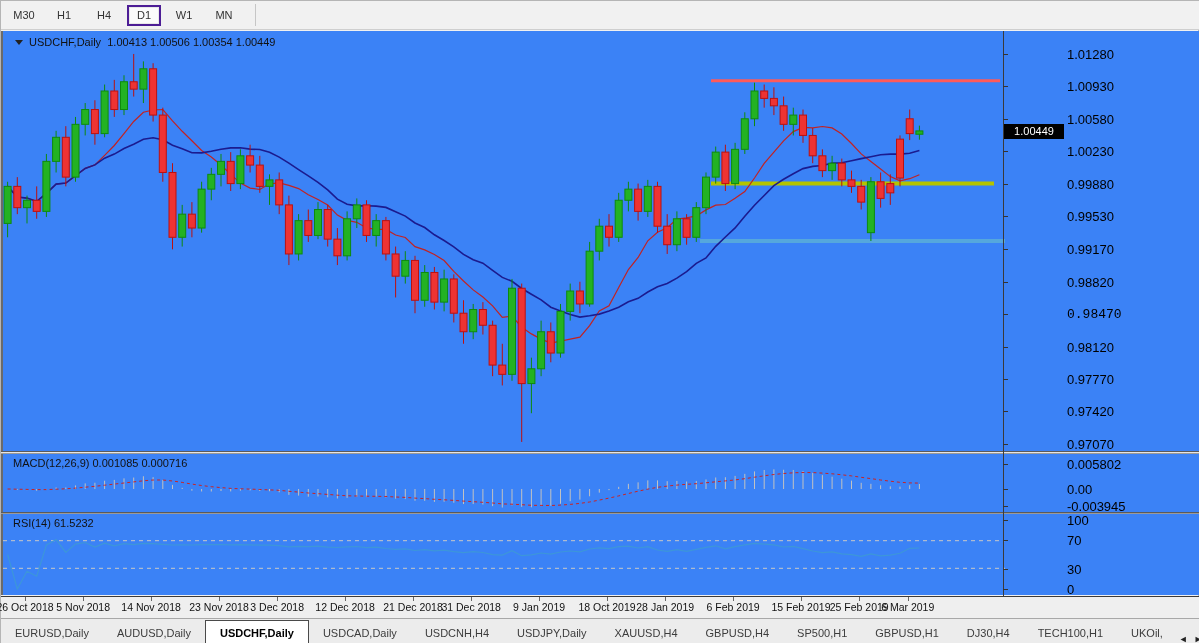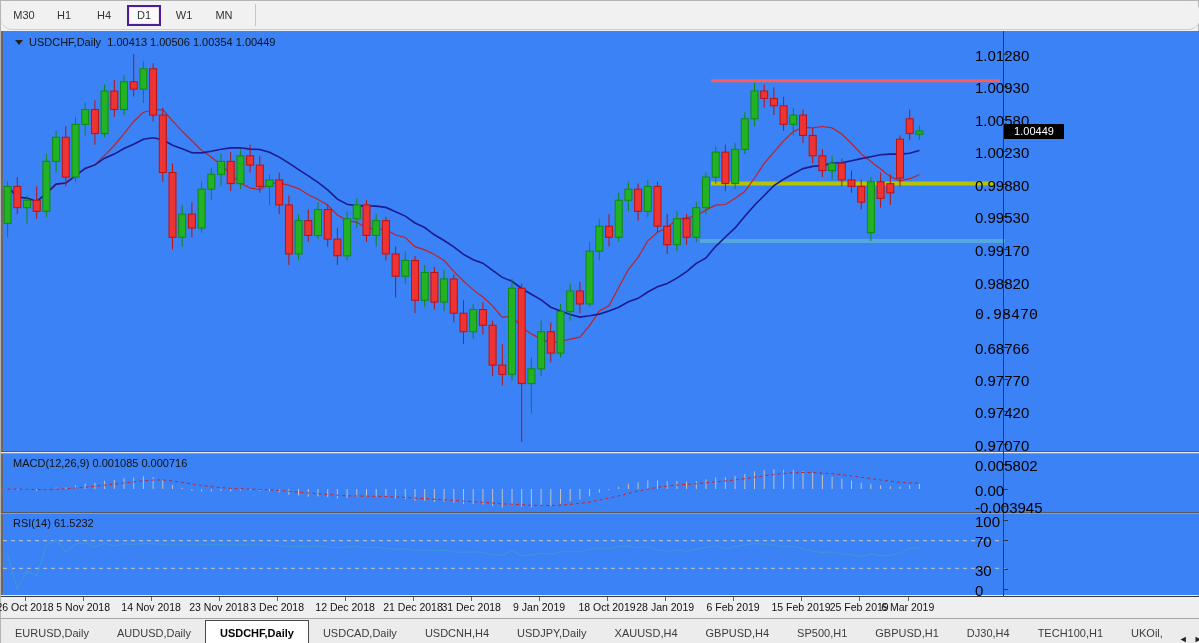--- a/index.html
+++ b/index.html
@@ -3,21 +3,21 @@
 <meta charset="utf-8">
 <style>
   * { box-sizing: border-box; }
   html,body { margin:0; padding:0; width:1199px; height:643px; overflow:hidden;
     background:#f0f0f0; font-family:"Liberation Sans", sans-serif; }
   #window { position:relative; width:1199px; height:643px; background:#f0f0f0;
     border:1px solid #b5b5b5; }
 
   
   #toolbar { position:absolute; left:0; top:0; width:1199px; height:29px;
-    background:#f1f1f1; border-bottom:1px solid #cfcfcf; display:flex; align-items:center;border-radius:12px; }
+    background:#f1f1f1; border-bottom:1px solid #cfcfcf; display:flex; align-items:center; }
   .tf-btn { min-width:34px; height:21px; margin-left:6px; padding:0 5px; display:flex;
     align-items:center; justify-content:center; font-size:11px; color:#333;
     border:1px solid transparent; cursor:default; }
   .tf-btn.active { background:#fbfbfb; border:2px solid #4c1d95; box-shadow:inset 0 0 0 1px #e8e8e8; }
   .tf-sep { width:1px; height:22px; background:#c6c6c6; margin-left:14px; }
 
   
   .panel { position:absolute; left:0; background:#3b82f6; border-left:2px solid #6a6a6a; }
   #chart-panel  { top:30px;  width:1199px; height:420px; }
   #macd-panel   { top:453px; width:1199px; height:58px; }
@@ -28,21 +28,21 @@
   #divider2 { top:511px; height:2px; }
   #axis-vline { position:absolute; left:1002px; top:30px; width:1px; height:565px; background:#3a3a3a; }
 
   .panel-label { position:absolute; left:10px; top:3px; font-size:11px; color:#111;
     white-space:nowrap; z-index:5; }
   #chart-title { top:5px; left:12px; }
   .dd-icon { display:inline-block; width:0; height:0; border-left:4px solid transparent;
     border-right:4px solid transparent; border-top:5px solid #222; margin-right:6px;
     position:relative; top:-1px; }
 
-  .axis-label { position:absolute; left:974px; font-size:15px; color:#000; white-space:nowrap; }
+  .axis-label { position:absolute; left:1066px; font-size:13px; color:#000; white-space:nowrap; }
   .axis-tick  { position:absolute; left:1002px; width:5px; height:1px; background:#333; }
   #cur-price-box { position:absolute; left:1003px; width:60px; height:15px; background:#000;
     color:#fff; font-size:11px; line-height:15px; text-align:center; z-index:6; }
 
   
   #date-axis { position:absolute; left:0; top:595px; width:1199px; height:22px;
     background:#efefef; border-top:1px solid #3a3a3a; }
   .date-label { position:absolute; top:4px; font-size:10.5px; color:#111; transform:translateX(-50%);
     white-space:nowrap; }
   .date-tick { position:absolute; top:0; width:1px; height:4px; background:#666; }
@@ -475,21 +475,21 @@
     <div class="axis-label" style="top: 176px;">0.99880</div>
     <div class="axis-tick" style="top: 215px;"></div>
     <div class="axis-label" style="top: 208px;">0.99530</div>
     <div class="axis-tick" style="top: 248px;"></div>
     <div class="axis-label" style="top: 241px;">0.99170</div>
     <div class="axis-tick" style="top: 281px;"></div>
     <div class="axis-label" style="top: 274px;">0.98820</div>
     <div class="axis-tick" style="top: 313px;"></div>
     <div class="axis-label" style="top: 306px; font-family: Liberation Mono, monospace;">0.98470</div>
     <div class="axis-tick" style="top: 346px;"></div>
-    <div class="axis-label" style="top: 339px;">0.68766</div>
+    <div class="axis-label" style="top: 339px;">0.98120</div>
     <div class="axis-tick" style="top: 378px;"></div>
     <div class="axis-label" style="top: 371px;">0.97770</div>
     <div class="axis-tick" style="top: 410px;"></div>
     <div class="axis-label" style="top: 403px;">0.97420</div>
     <div class="axis-tick" style="top: 443px;"></div>
     <div class="axis-label" style="top: 436px;">0.97070</div>
     <div class="axis-tick" style="top: 463px;"></div>
     <div class="axis-label" style="top: 456px;">0.005802</div>
     <div class="axis-tick" style="top: 488px;"></div>
     <div class="axis-label" style="top: 481px;">0.00</div>

